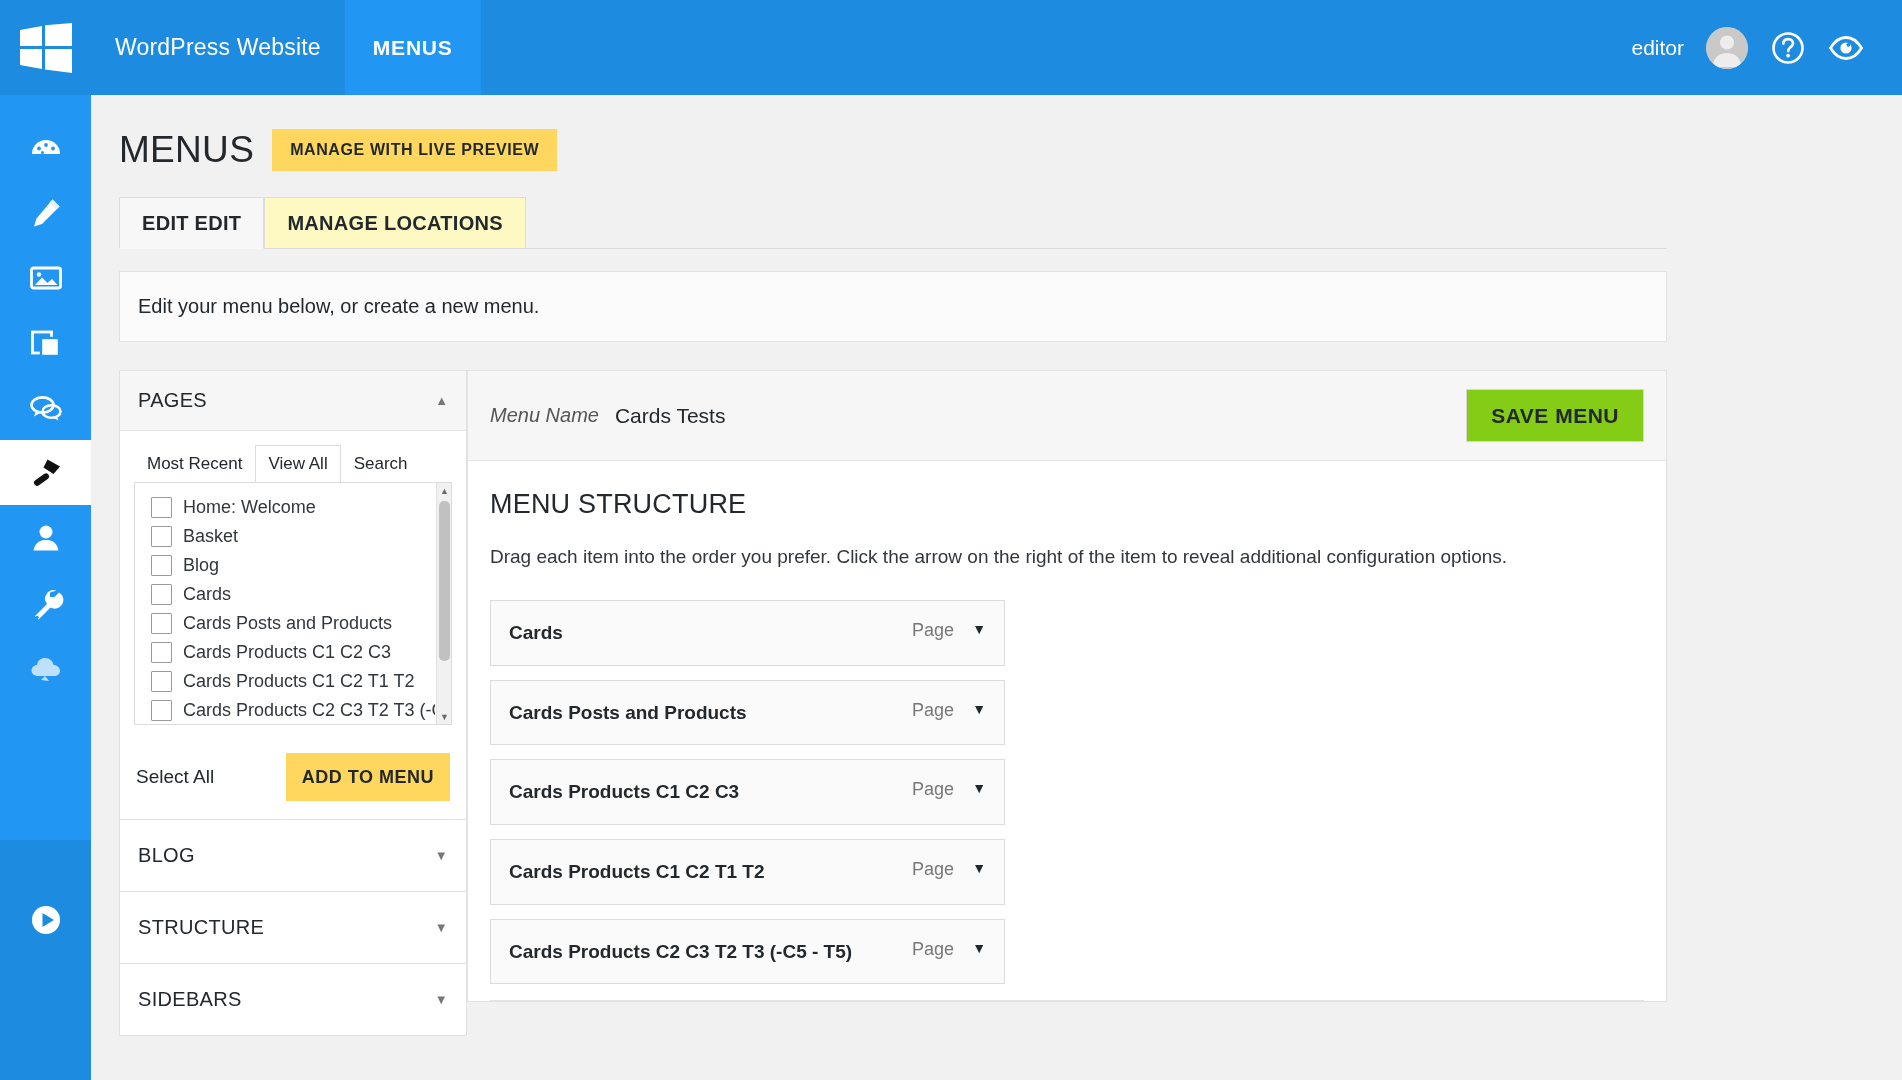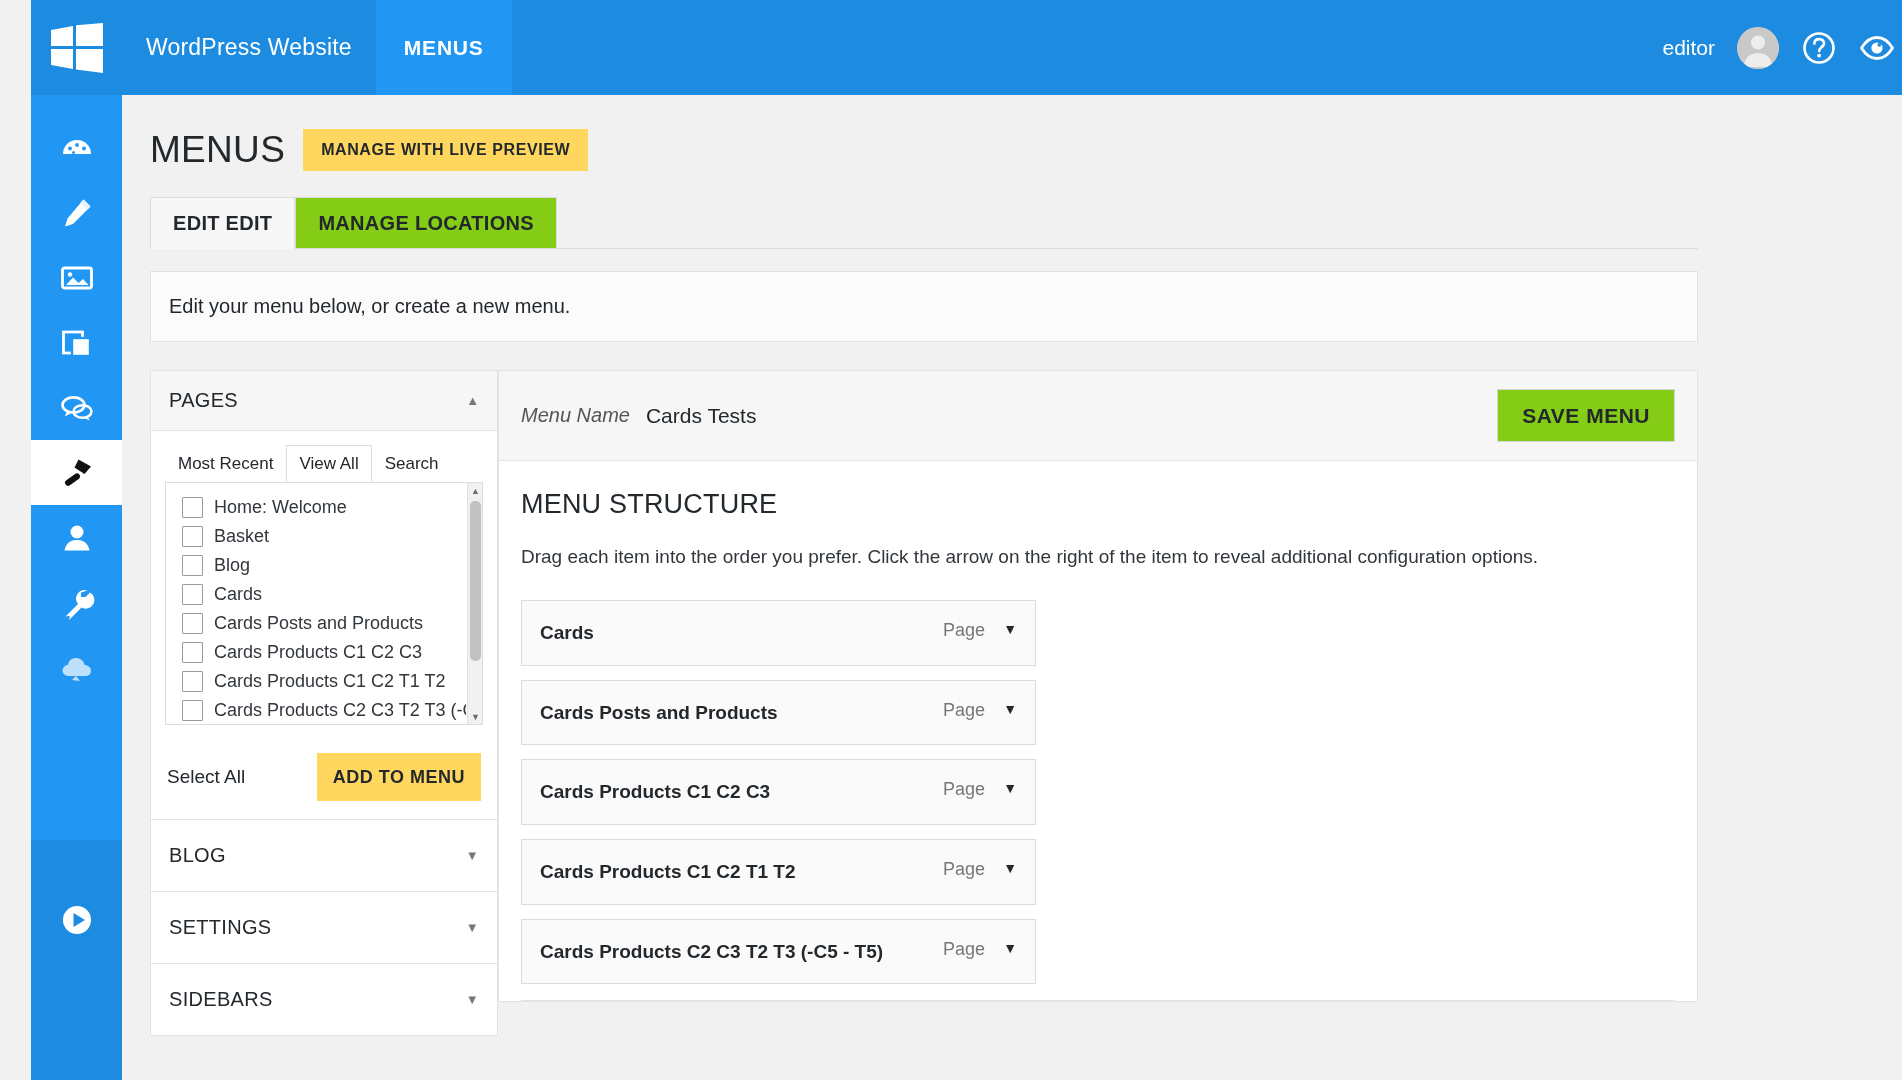--- a/index.html
+++ b/index.html
@@ -2,21 +2,21 @@
 <html><head>
 <meta charset="utf-8">
 <style>
   * { box-sizing: border-box; margin: 0; padding: 0; }
   html, body {
     width: 1902px; height: 1080px;
     font-family: "Liberation Sans", sans-serif;
     background: #f1f1f1;
     overflow: hidden;
   }
-  #app { position: relative; width: 1695px; height: 1080px; margin-left: 31px; }
+  #app { position: relative; width: 1695px; height: 1080px; }
 
   
   .adminbar {
     position: absolute; top: 0; left: 0; width: 1902px; height: 95px;
     background: #1d8ce0; display: flex; align-items: center;
     z-index: 30;
   }
   .wp-logo-box {
     width: 91px; height: 95px; display: flex;
     align-items: center; justify-content: center; flex: 0 0 91px;
@@ -74,21 +74,21 @@
   .btn-yellow {
     background: #ffd75e; color: #23282d; font-size: 16px; font-weight: bold;
     letter-spacing: .6px; padding: 13px 18px; border: 0; line-height: 1;
     cursor: pointer;
   }
 
   .tabs { display: flex; margin-top: 26px; align-items: flex-end; }
   .tab {
     font-size: 20px; font-weight: bold; color: #23282d;
     padding: 15px 22px; border: 1px solid #dcdcdc;
-    background: #84cc16; cursor: pointer; line-height: 1;
+    background: #fef9c3; cursor: pointer; line-height: 1;
     letter-spacing: .3px;
   }
   .tab.active { background: #f7f7f7; border-bottom-color: #f7f7f7; }
   .tabs-rule { height: 1px; background: #dcdcdc; margin-top: -1px; }
 
   .notice {
     background: #fbfbfb; border: 1px solid #e2e2e2;
     padding: 23px 18px; margin-top: 22px; font-size: 20px; color: #23282d;
   }
 
@@ -394,21 +394,21 @@
               <span class="link-plain">Select All</span>
               <button class="btn-add">ADD TO MENU</button>
             </div>
           </div>
 
           <div class="accordion-row">
             <span>BLOG</span>
             <span class="caret">▼</span>
           </div>
           <div class="accordion-row">
-            <span>SETTINGS</span>
+            <span>STRUCTURE</span>
             <span class="caret">▼</span>
           </div>
           <div class="accordion-row">
             <span>SIDEBARS</span>
             <span class="caret">▼</span>
           </div>
         </div>
 
         <div class="right-col">
           <div class="menu-name-bar">

